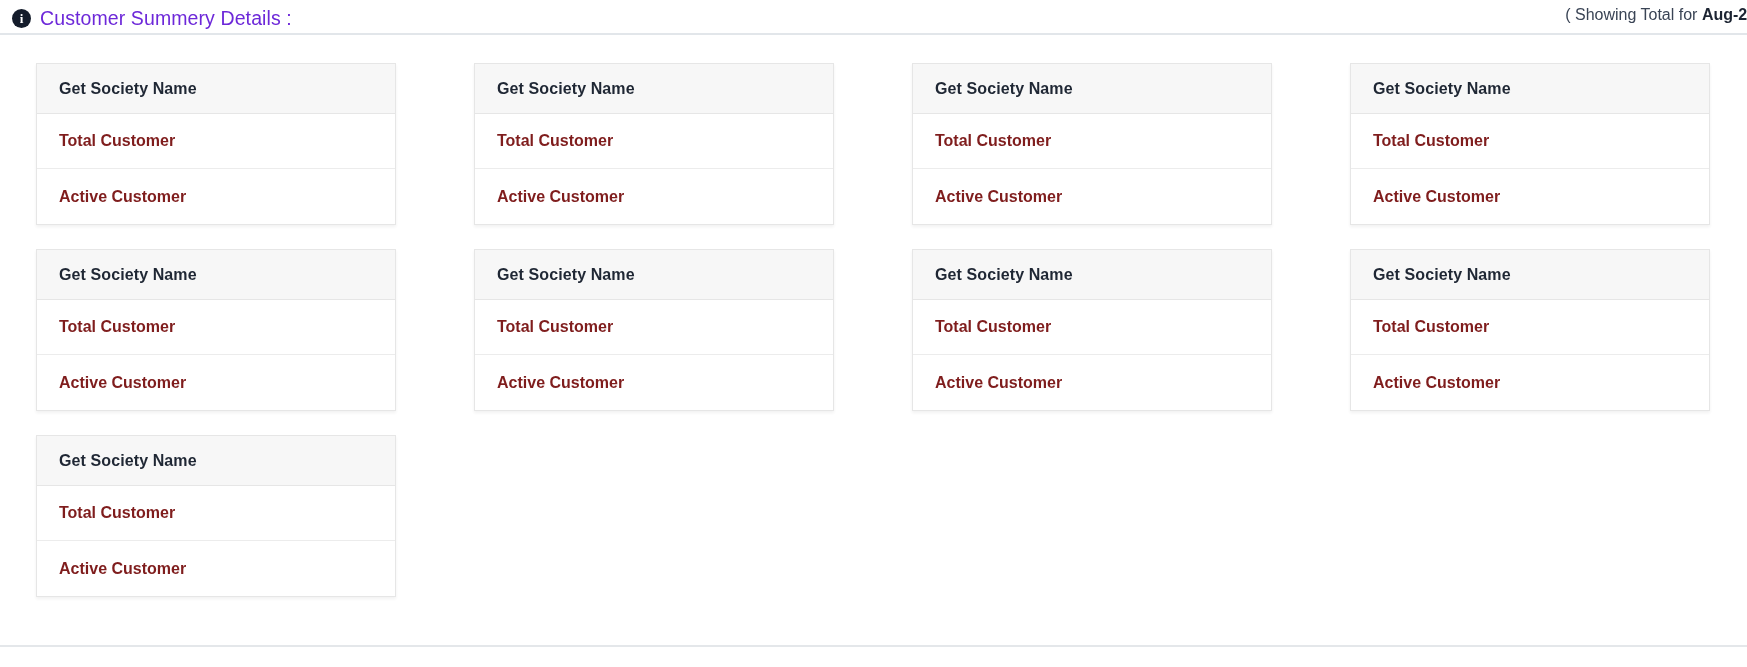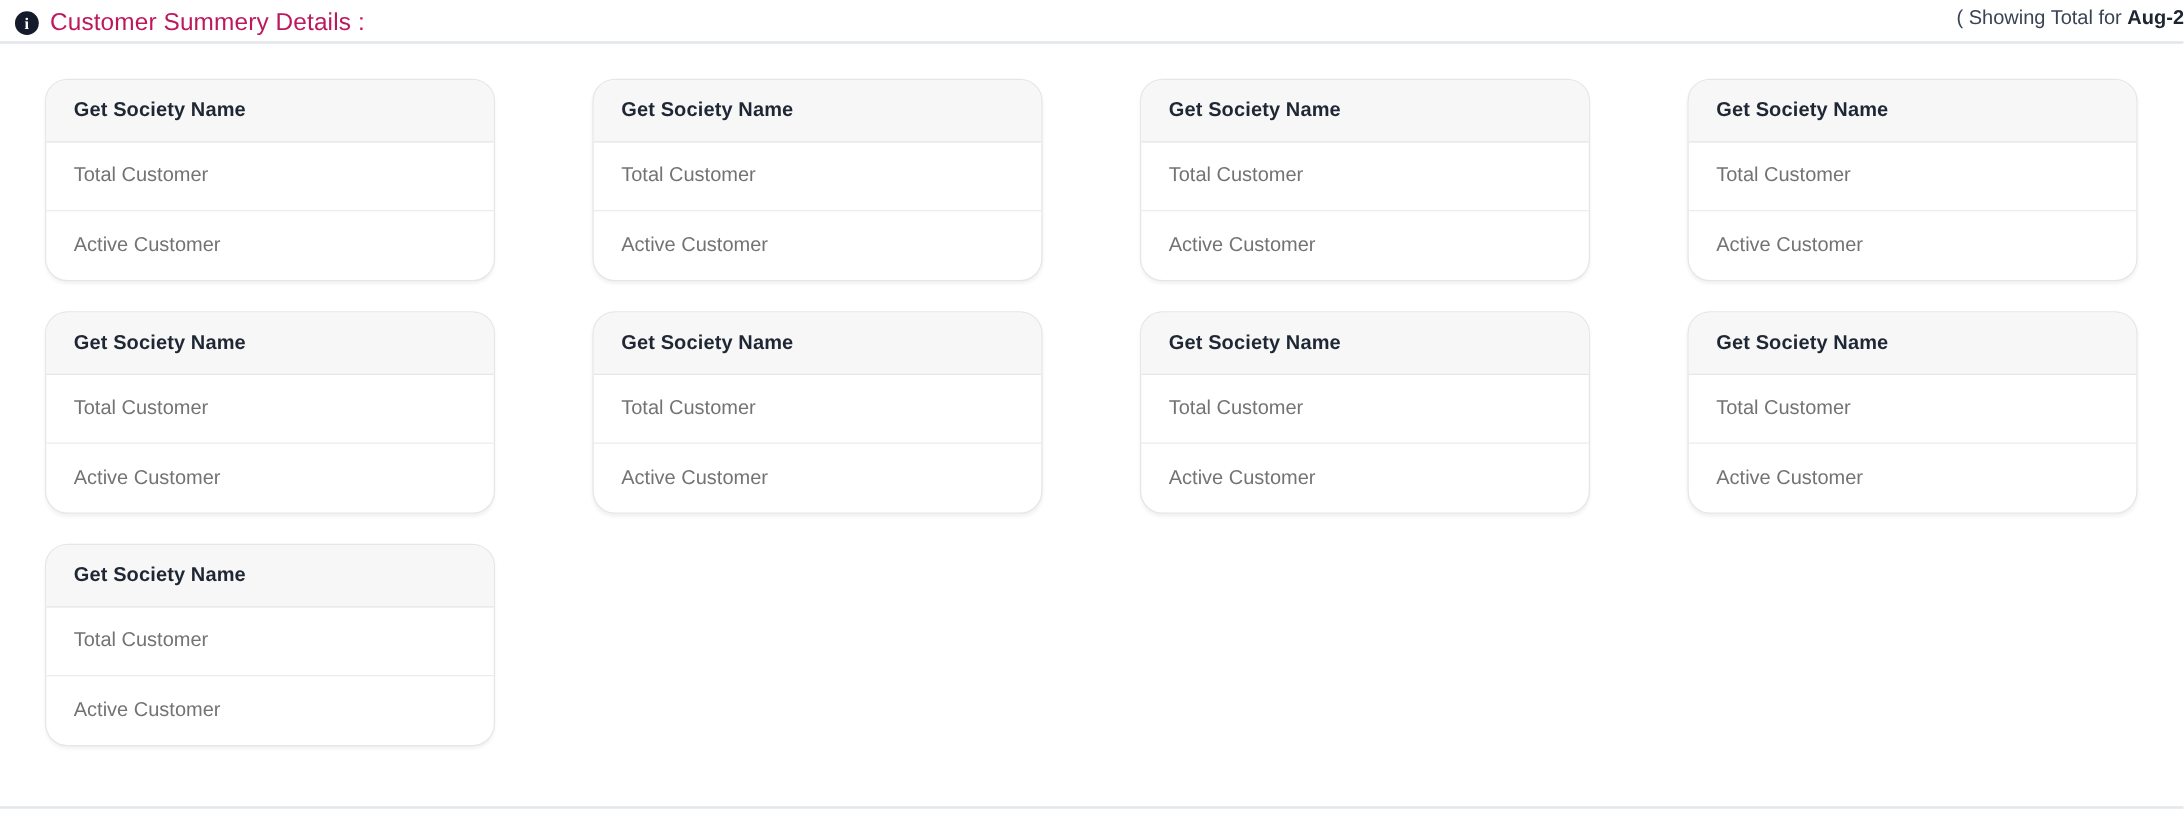--- a/index.html
+++ b/index.html
@@ -53,21 +53,21 @@
     display: flex;
     align-items: center;
     justify-content: center;
     line-height: 1;
     flex: 0 0 auto;
     margin-top: 1px;
   }
 
   .page-title {
     font-size: 19.5px;
-    color: #be185d;
+    color: #6d28d9;
     font-weight: 400;
     letter-spacing: 0.1px;
     white-space: nowrap;
   }
 
   .header-right {
     margin-left: auto;
     font-size: 16px;
     color: #3a4455;
     white-space: nowrap;
@@ -98,21 +98,21 @@
     width: 1700px;
     display: flex;
     flex-wrap: wrap;
     gap: 24px 78px;
   }
 
   .society-card {
     width: 360px;
     background: #ffffff;
     border: 1px solid #e6e6e6;
-    border-radius: 18px;
+    border-radius: 0;
     box-shadow: 0 2px 3px rgba(0,0,0,0.055);
     overflow: hidden;
     flex: 0 0 auto;
   }
 
   .card-header {
     background: #f7f7f7;
     border-bottom: 1px solid #e6e6e6;
     height: 50px;
     display: flex;
@@ -132,22 +132,22 @@
     height: 55px;
     display: flex;
     align-items: center;
     padding: 0 22px;
     border-bottom: 1px solid #ececec;
   }
   .card-row:last-child { border-bottom: none; }
 
   .card-row-label {
     font-size: 16px;
-    color: #737373;
-    font-weight: 400;
+    color: #7f1d1d;
+    font-weight: 700;
     white-space: nowrap;
   }
 
   
   .bottom-rule {
     position: absolute;
     left: 0;
     top: 645px;
     width: 1747px;
     height: 2px;

